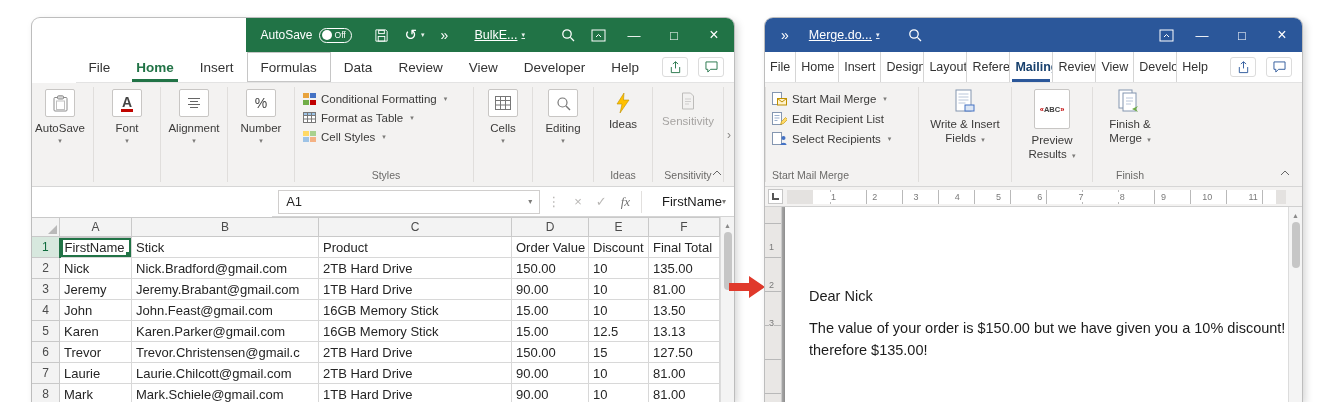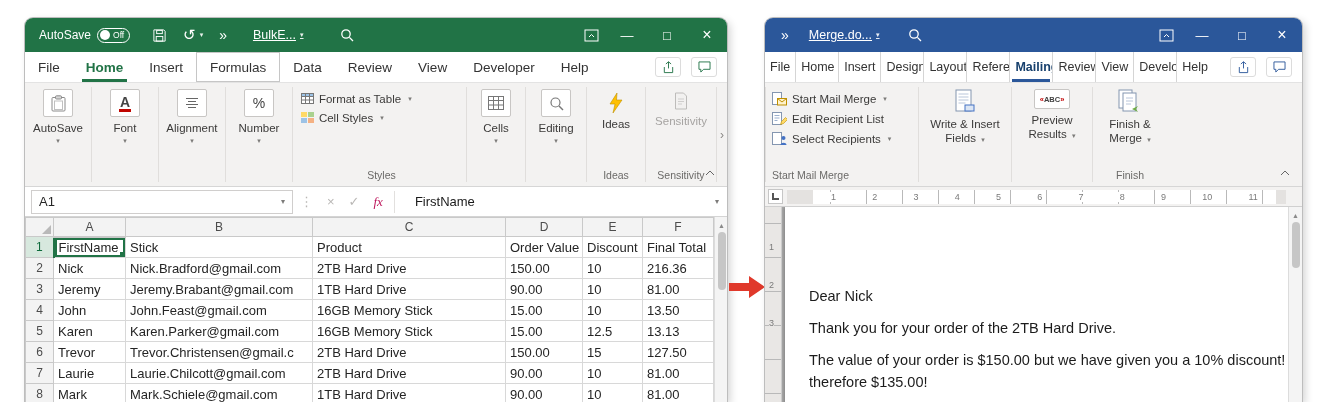--- a/index.html
+++ b/index.html
@@ -4,21 +4,21 @@
 <style>
   * { margin:0; padding:0; box-sizing:border-box; }
   html,body { background:#fff; }
   body { font-family:"Liberation Sans", sans-serif; color:#252525; }
   .canvas { position:relative; width:1321px; height:402px; background:#fff; overflow:hidden; }
 
   
   .win { position:absolute; top:18px; bottom:0; display:flex; flex-direction:column;
          background:#fff; border-radius:8px 8px 0 0; overflow:hidden;
          box-shadow:0 0 0 1px #bdbdbd, 3px 3px 8px rgba(0,0,0,.18); }
-  .excel { left:25px; width:702px; }
+  .excel { left:32px; width:702px;align-items:flex-end; }
   .word  { left:765px; width:537px; }
 
   
   .tbar { height:34px; flex:0 0 auto; display:flex; align-items:center; color:#fff; font-size:12px; }
   .tbar.green { background:var(--excel_green,#217346); }
   .tbar.blue  { background:var(--word_blue,#2b579a); }
   .tbtn { height:34px; display:flex; align-items:center; justify-content:center; padding:0 8px; cursor:default; }
   .wbtn { width:40px; height:34px; display:flex; align-items:center; justify-content:center; font-size:13px; }
   .sp { flex:1; }
   .mini-caret { font-size:7px; margin-left:4px; opacity:.9; }
@@ -76,21 +76,21 @@
   .bigw .wl { margin-top:4px; text-align:center; line-height:1.25; font-size:11.5px; }
   .bigw .wl .scaret { display:inline; }
 
   
   .fbar { height:30px; flex:0 0 auto; display:flex; align-items:center; background:#fff;
           border-bottom:1px solid #d4d4d4; font-size:13px; }
   .namebox { width:262px; height:24px; border:1px solid #d0cecd; margin-left:6px; display:flex;
              align-items:center; justify-content:space-between; padding:0 7px; }
   .nb-caret { font-size:8px; color:#7c7b79; }
   .fb-ico { color:#b9b7b5; padding:0 7px; font-size:13px; }
-  .fb-fx { font-family:"Liberation Serif", serif; font-style:italic; color:#be185d; }
+  .fb-fx { font-family:"Liberation Serif", serif; font-style:italic; color:#737373; }
   .fb-div { width:1px; height:22px; background:#e2e0de; margin:0 4px; }
   .fb-val { padding-left:16px; color:#1a1a1a; }
   .fb-exp { margin-left:auto; margin-right:8px; font-size:8px; color:#7c7b79; }
 
   
   .sheetwrap { flex:1; display:flex; overflow:hidden; background:#fff; }
   table.grid { border-collapse:collapse; table-layout:fixed; width:688px; font-size:13px; }
   .grid th, .grid td { border:1px solid #d8d8d8; padding:0 4px; overflow:hidden; white-space:nowrap;
                        height:21px; font-weight:400; text-align:left; }
   .grid tr.hdr th { height:19px; background:#f3f3f3; border-color:#c9c9c9; color:#4c4c4c;
@@ -259,20 +259,30 @@
           <span class="ibox">
               <span class="pct">%</span>
             </span>
           <span class="blabel">Number</span>
           <span class="bcaret">▾</span>
         </div>
       </div>
       <div class="gdiv"></div>
 
       <div class="grp styles-grp">
+        <div class="srow">
+          <svg class="ic" width="13" height="12" viewBox="0 0 13 12">
+              <rect x="0" y="0" width="6" height="5" fill="#e8a33d"></rect>
+              <rect x="7" y="0" width="6" height="5" fill="#4472c4"></rect>
+              <rect x="0" y="7" width="6" height="5" fill="#70ad47"></rect>
+              <rect x="7" y="7" width="6" height="5" fill="#c00000"></rect>
+            </svg>
+          <span>Conditional Formatting</span>
+          <span class="scaret">▾</span>
+        </div>
         <div class="srow">
           <svg class="ic" width="13" height="11" viewBox="0 0 13 11">
               <rect x=".5" y=".5" width="12" height="10" fill="#fff" stroke="#777"></rect>
               <rect x=".5" y=".5" width="12" height="3" fill="#9dc3e6" stroke="#777"></rect>
               <path d="M4.5 .5v10M8.5 .5v10M.5 7h12" stroke="#777"></path>
             </svg>
           <span>Format as Table</span>
           <span class="scaret">▾</span>
         </div>
         <div class="srow">
@@ -394,21 +404,21 @@
           <td>Discount</td>
           <td>Final Total</td>
         </tr>
         <tr>
           <th class="rownum">2</th>
           <td>Nick</td>
           <td>Nick.Bradford@gmail.com</td>
           <td>2TB Hard Drive</td>
           <td>150.00</td>
           <td>10</td>
-          <td>216.36</td>
+          <td>135.00</td>
         </tr>
         <tr>
           <th class="rownum">3</th>
           <td>Jeremy</td>
           <td>Jeremy.Brabant@gmail.com</td>
           <td>1TB Hard Drive</td>
           <td>90.00</td>
           <td>10</td>
           <td>81.00</td>
         </tr>
@@ -566,21 +576,21 @@
               <path d="M3.5 5h10M3.5 8h10M3.5 11h10M3.5 14h7" stroke="#b9c6da"></path>
               <rect x="10" y="16" width="9" height="6" fill="#dce6f4" stroke="#4472c4"></rect>
             </svg>
           <span class="wl"><span>Write &amp; Insert Fields</span> <span class="scaret">▾</span></span>
         </div>
       </div>
       <div class="gdiv"></div>
 
       <div class="grp">
         <div class="bigbtn bigw" style="width:72px;">
-          <span class="ibox" style="width:36px; height:20px;">
+          <span class="ibox" style="width:36px; height:40px;">
             <span class="abc-ico"><b>«</b>ABC<b>»</b></span>
           </span>
           <span class="wl"><span>Preview Results</span> <span class="scaret">▾</span></span>
         </div>
       </div>
       <div class="gdiv"></div>
 
       <div class="grp">
         <div class="bigbtn bigw" style="width:66px;">
           <svg class="ic" width="24" height="24" viewBox="0 0 24 24">
@@ -623,21 +633,20 @@
     </div>
 
     <div class="docarea">
       <div class="vruler">
         <span class="vnum" style="top:34px;">1</span>
         <span class="vnum" style="top:72px;">2</span>
         <span class="vnum" style="top:110px;">3</span>
       </div>
       <div class="page">
         <p>Dear Nick</p>
-        <p>Thank you for your order of the 2TB Hard Drive.</p>
         <p>The value of your order is $150.00 but we have given you a 10% discount! therefore $135.00!</p>
       </div>
       <div class="wscroll">
         <span class="sarrow">▲</span>
         <span class="thumb" style="height:46px;"></span>
       </div>
     </div>
   </div>
 
 </div>

